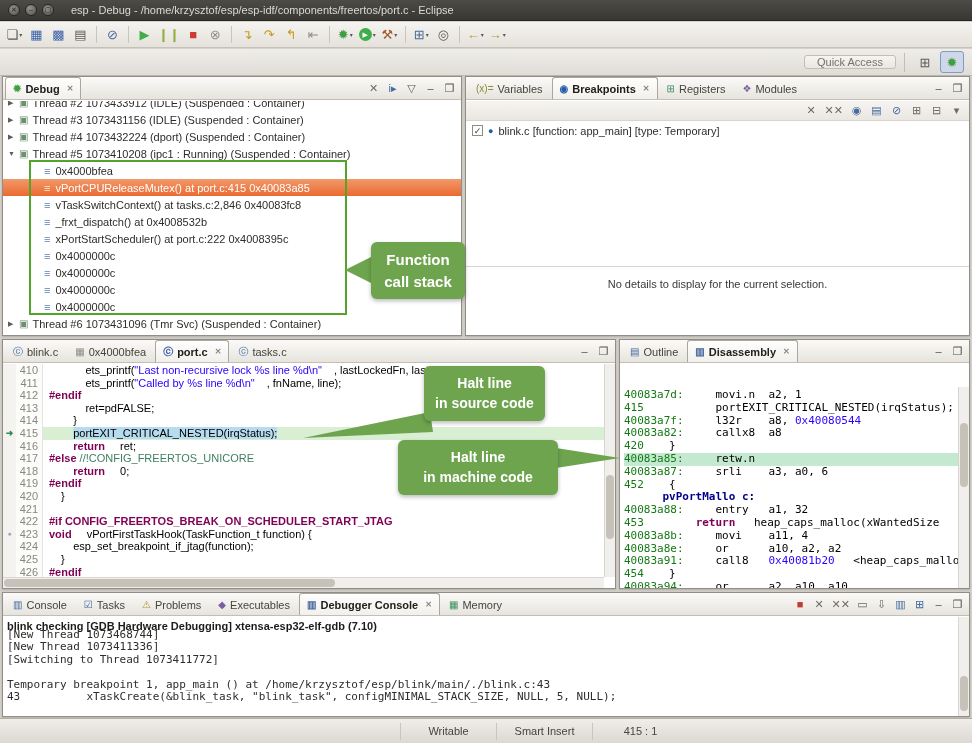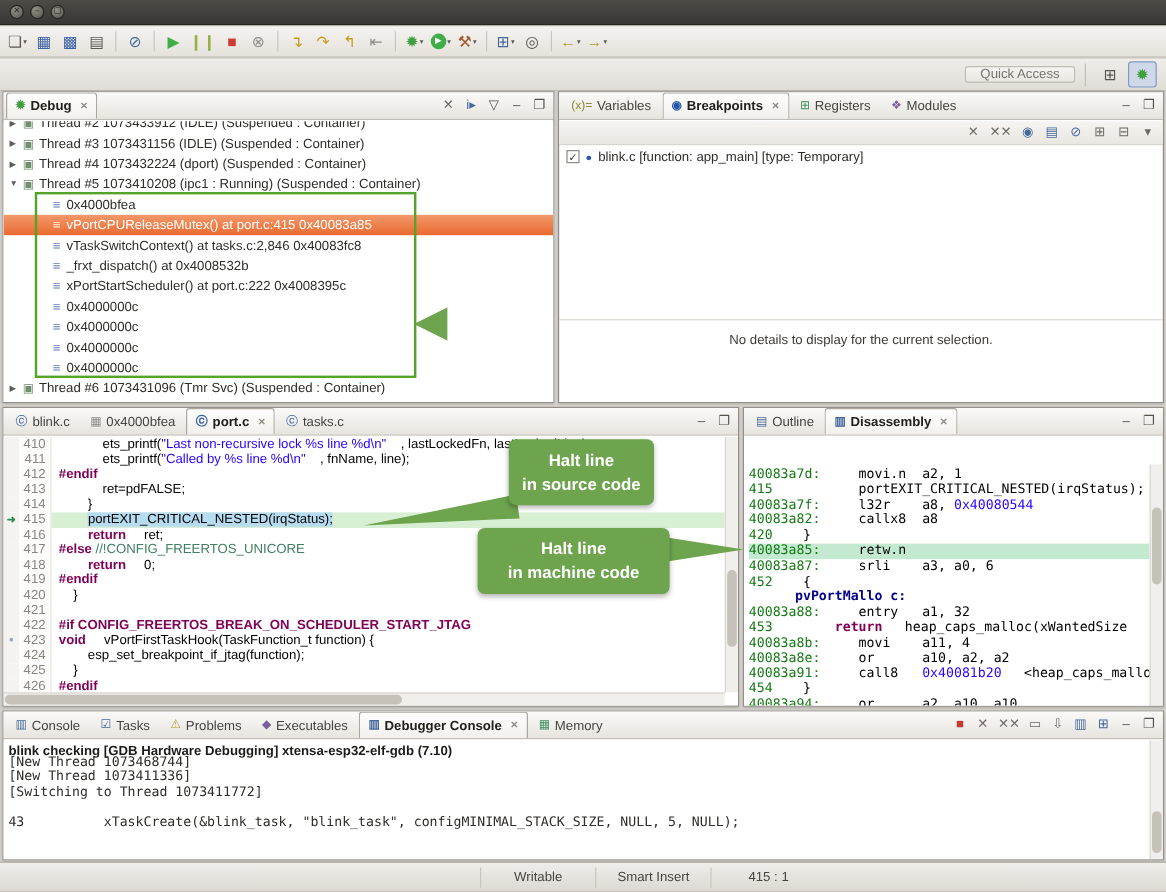--- a/index.html
+++ b/index.html
@@ -137,20 +137,21 @@
 <body>
 
 <div class="screen">
 
   <div class="titlebar">
     <div style="display:flex;gap:5px;">
         <span class="winbtn">✕</span>
         <span class="winbtn">–</span>
         <span class="winbtn">▢</span>
       </div>
+    <span class="title">esp - Debug - /home/krzysztof/esp/esp-idf/components/freertos/port.c - Eclipse</span>
   </div>
 
   <div class="toolbar">
       <span class="tbtn">
         <span class="glyph" style="color: rgb(91, 89, 84);">❏</span>
         <span class="caret">▾</span>
       </span>
       <span class="tbtn">
         <span class="glyph" style="color: rgb(60, 98, 168);">▦</span>
       </span>
@@ -508,36 +509,41 @@
           <span class="picon" style="color: rgb(85, 83, 78);">❐</span>
         </div>
     </div>
     <div class="console-body">
       <div class="ctitle">blink checking [GDB Hardware Debugging] xtensa-esp32-elf-gdb (7.10)</div>
       <div class="clines">
           <div class="cline">[New Thread 1073468744]</div>
           <div class="cline">[New Thread 1073411336]</div>
           <div class="cline">[Switching to Thread 1073411772]</div>
           <div class="cline"></div>
+          <div class="cline">Temporary breakpoint 1, app_main () at /home/krzysztof/esp/blink/main/./blink.c:43</div>
           <div class="cline">43          xTaskCreate(&amp;blink_task, "blink_task", configMINIMAL_STACK_SIZE, NULL, 5, NULL);</div>
         </div>
     </div>
     <div class="vscroll3">
       <div class="vthumb" style="top:60%;height:35%;"></div>
     </div>
   </div>
 
   <div class="statusbar">
       <span class="sfield">Writable</span>
       <span class="sfield">Smart Insert</span>
       <span class="sfield">415 : 1</span>
     </div>
 
   <div class="stack-outline"></div>
 
+  <div class="callout ann1">
+    <span>Function</span>
+    <span>call stack</span>
+  </div>
   <svg class="tail" style="left:343px;top:252px;" width="30" height="36">
     <polygon points="30,4 30,32 2,18" fill="#6ea44e"></polygon>
   </svg>
 
   <div class="callout ann2">
     <span>Halt line</span>
     <span>in source code</span>
   </div>
   <svg class="tail" style="left:300px;top:408px;" width="134" height="34">
     <polygon points="130,4 133,24 3,30" fill="#6ea44e"></polygon>

